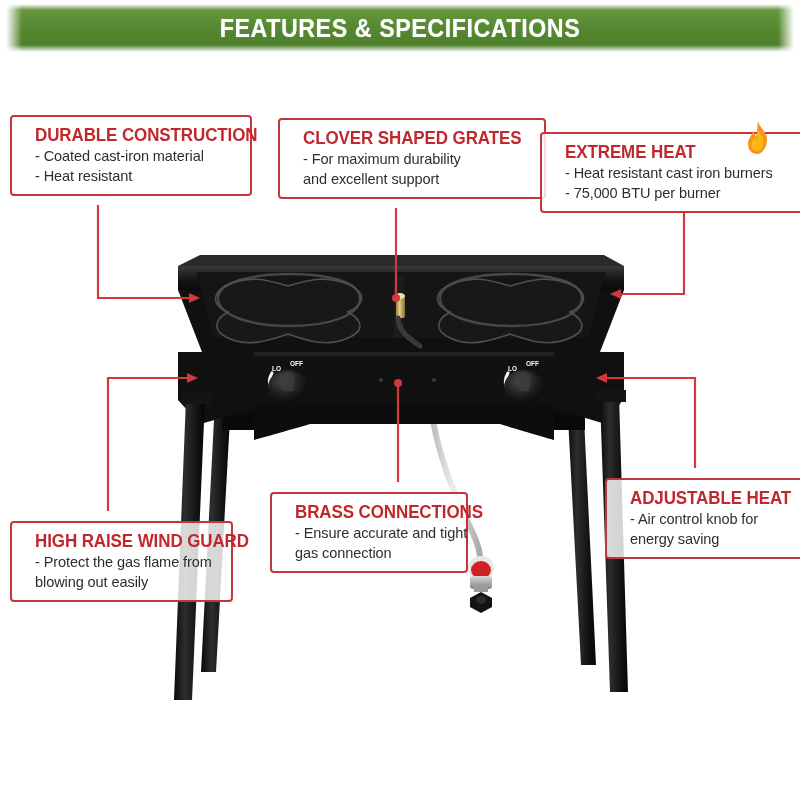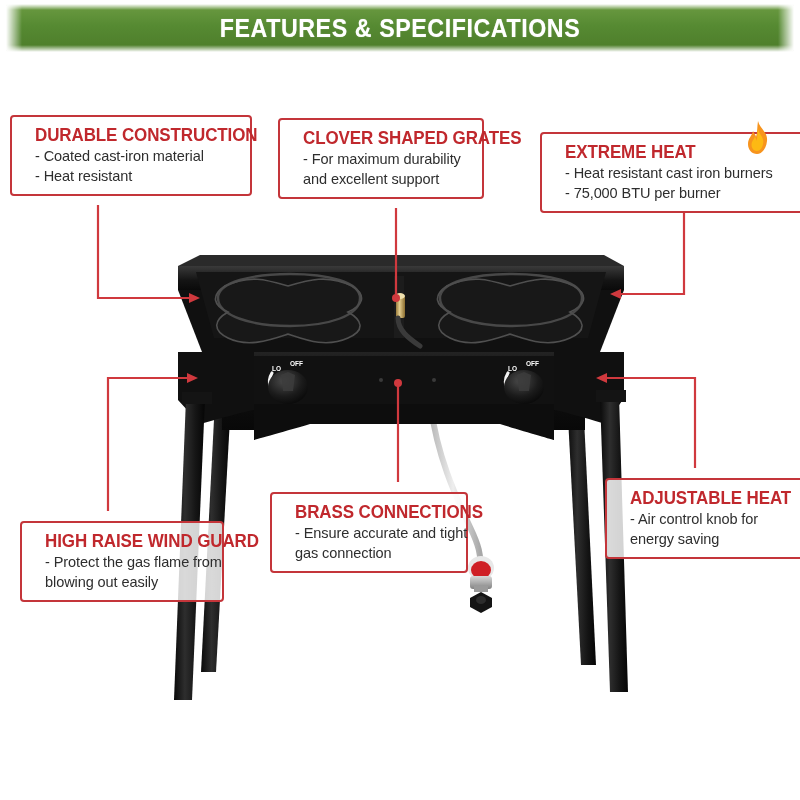--- a/index.html
+++ b/index.html
@@ -82,23 +82,23 @@
     font-size: 15px;
     line-height: 20px;
     letter-spacing: -0.1px;
     white-space: nowrap;
     transform: scaleX(0.97);
     transform-origin: left center;
   }
 
   
   #box-durable      { left: 10px;  top: 115px; width: 242px; }
-  #box-clover       { left: 278px; top: 118px; width: 206px; }
+  #box-clover       { left: 278px; top: 118px; width: 268px; }
   #box-extreme      { left: 540px; top: 132px; width: 285px; }
-  #box-windguard    { left: 20px;  top: 521px; width: 204px; }
+  #box-windguard    { left: 10px;  top: 521px; width: 223px; }
   #box-brass        { left: 270px; top: 492px; width: 198px; }
   #box-adjustable   { left: 605px; top: 478px; width: 200px; }
 
   .flame-icon {
     position: absolute;
     right: 52px;
     top: -14px;
     width: 26px;
     height: 36px;
     z-index: 7;

